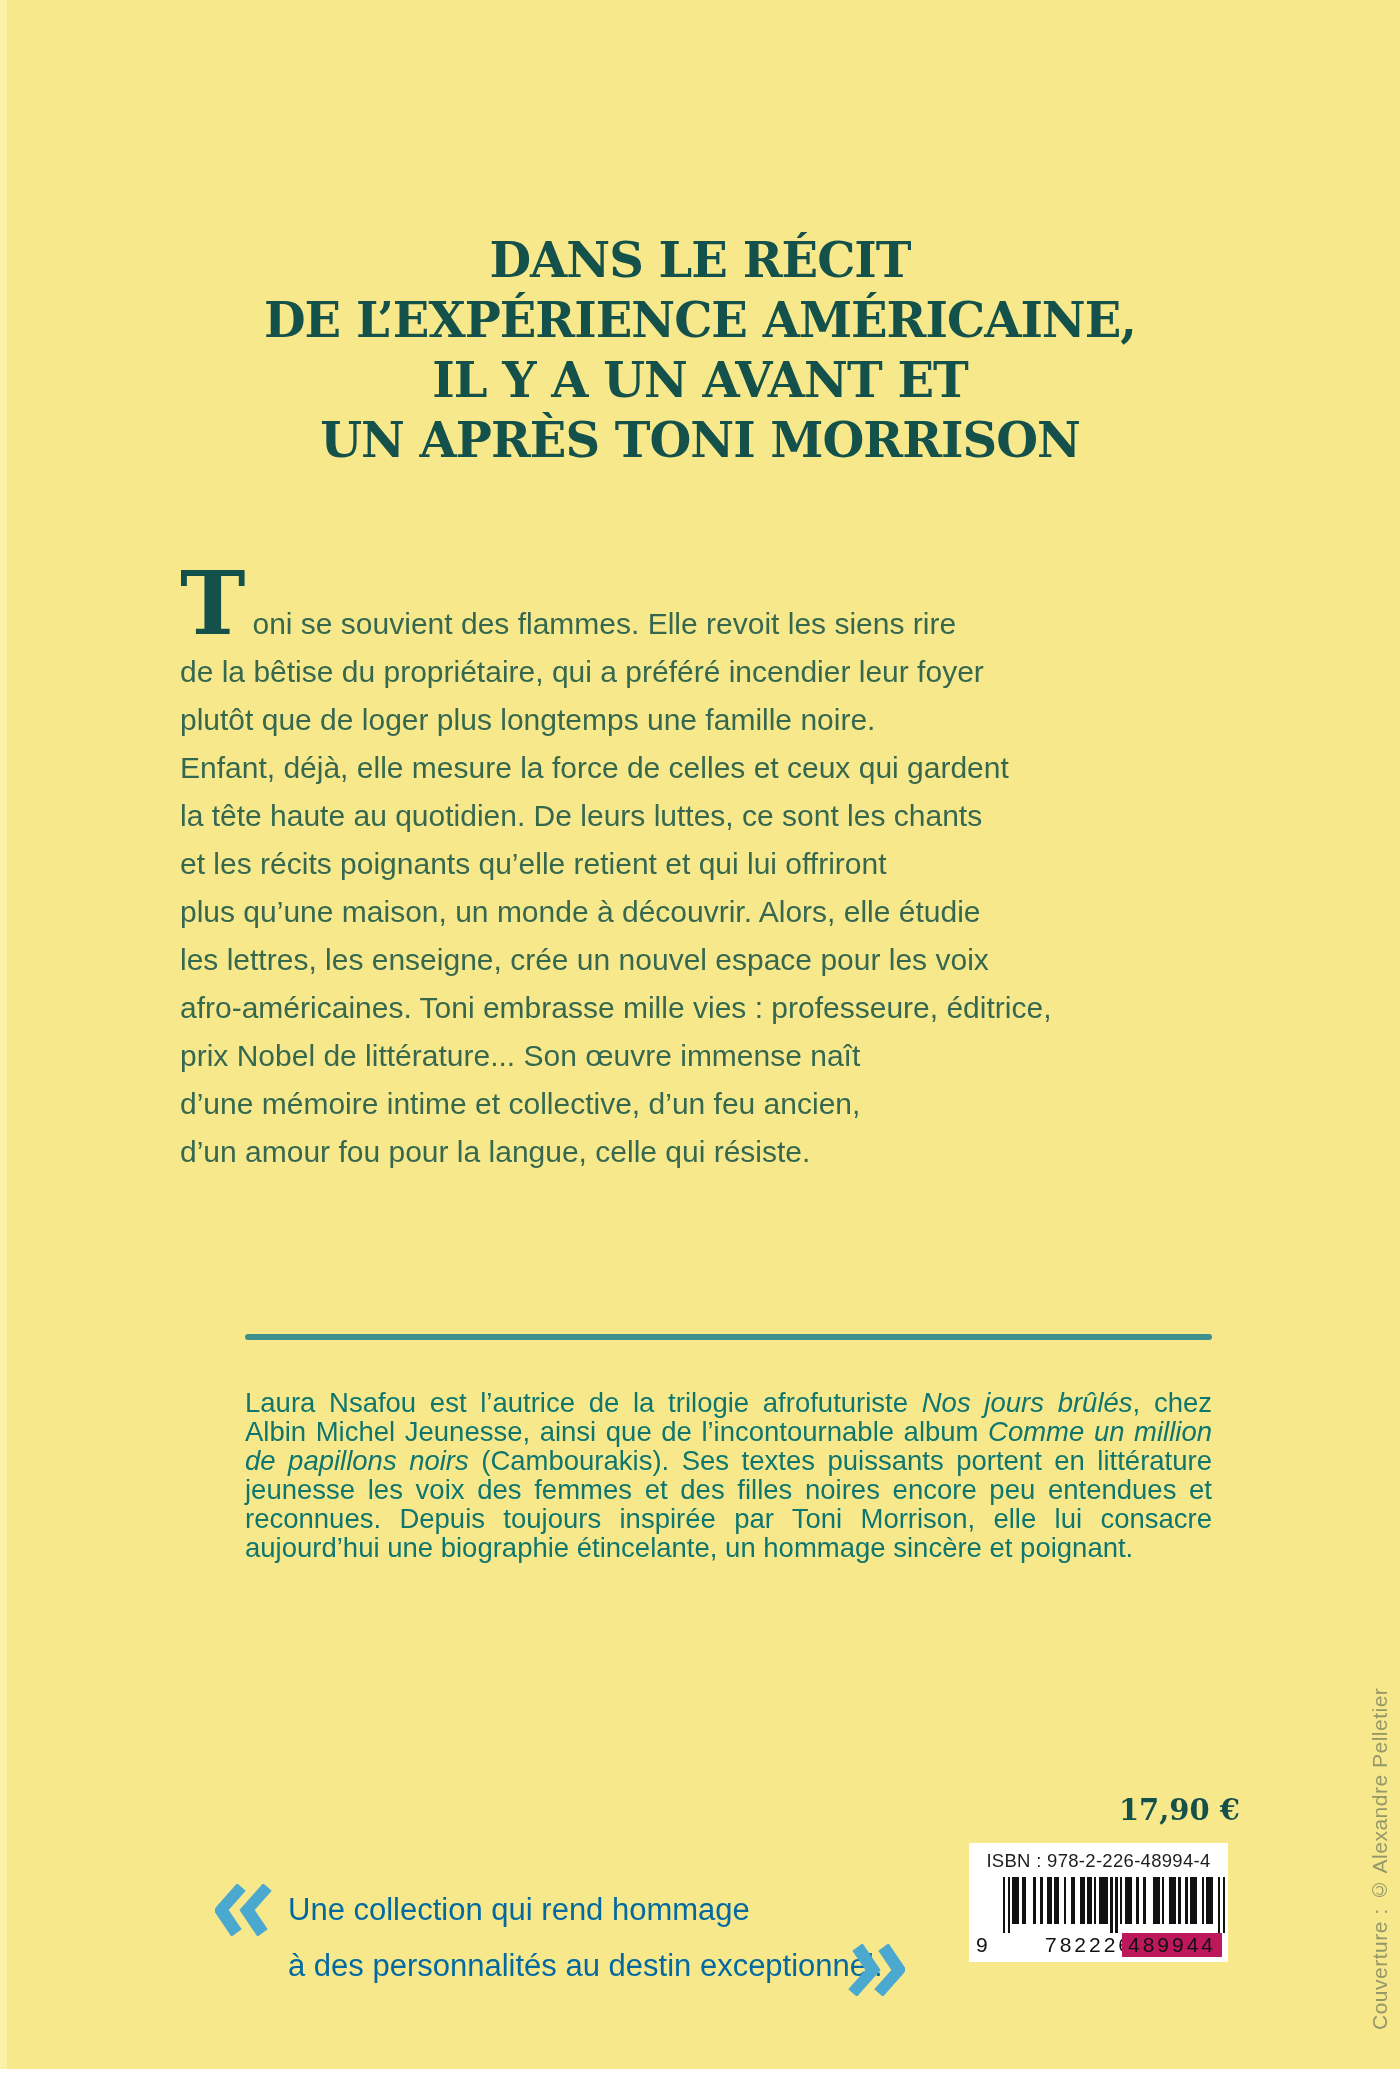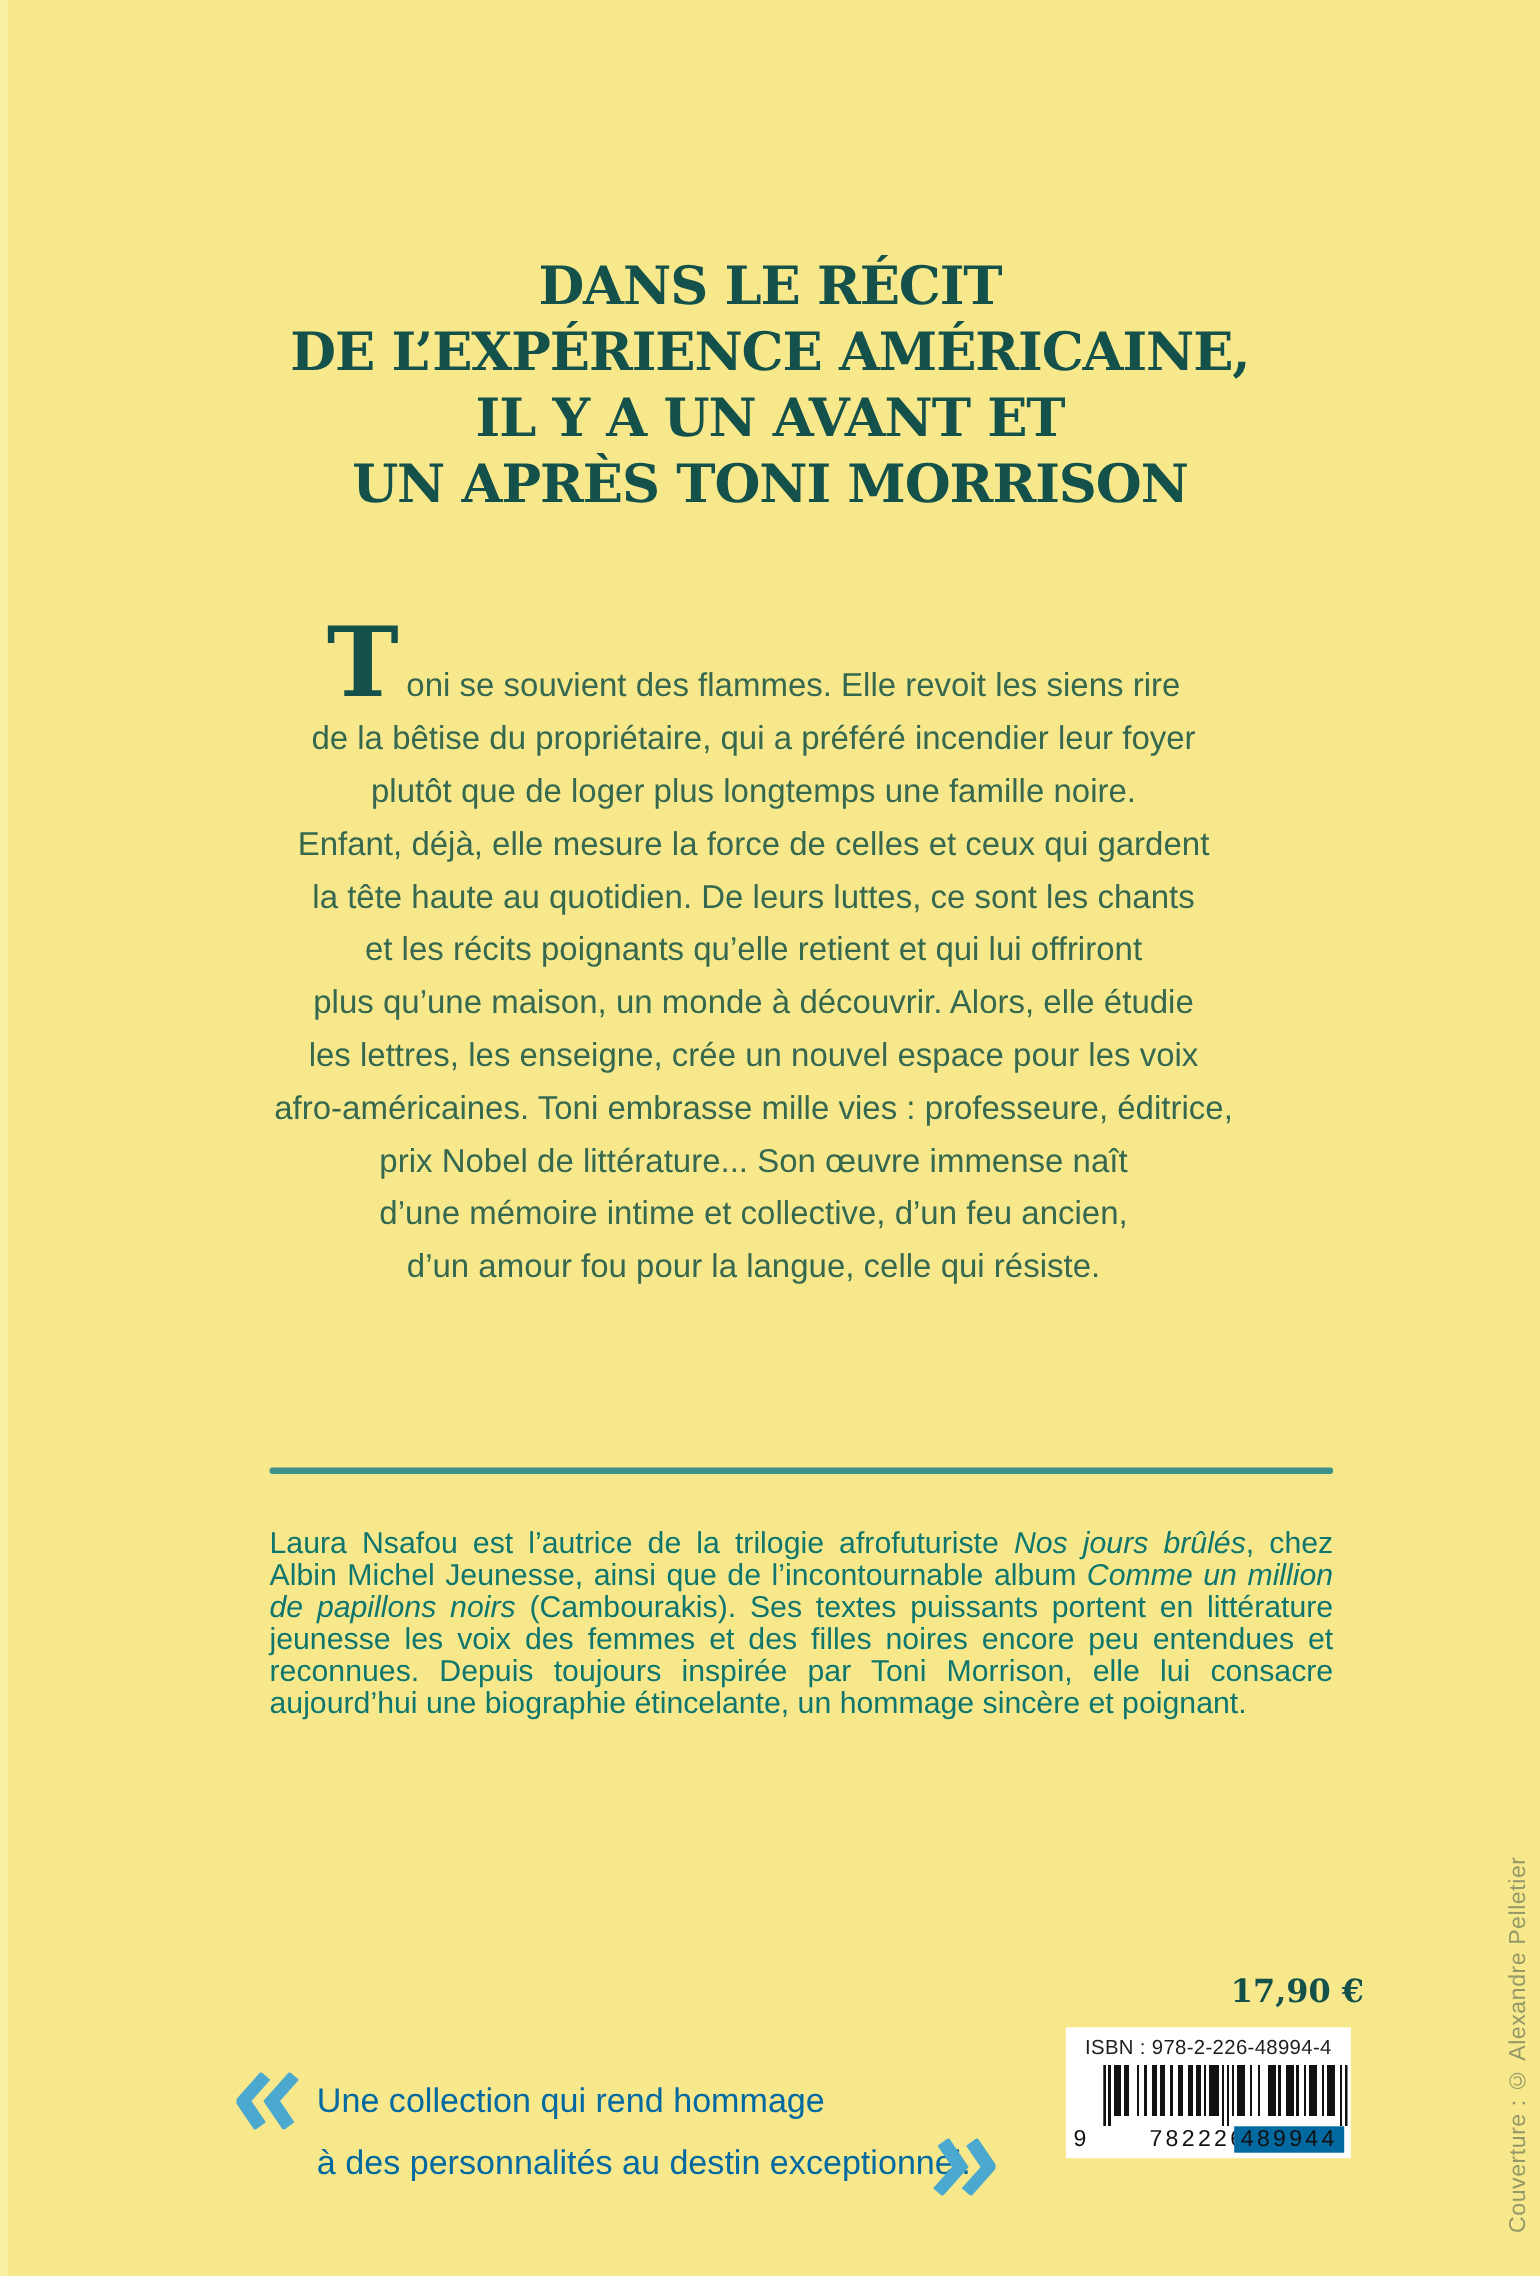--- a/index.html
+++ b/index.html
@@ -20,22 +20,22 @@
     text-align:center;
     font-family:"DejaVu Serif","Liberation Serif",serif;
     font-weight:bold;
     font-size:48px;line-height:60px;
     letter-spacing:-1px;
     color:#14514A;
     white-space:pre;
   }
   
   .body-par{
-    position:absolute;left:165px;top:600px;width:1040px;
-    text-align:center;
+    position:absolute;left:180px;top:600px;width:1040px;
+    text-align:left;
     font-size:30px;line-height:48px;
     color:#35684F;
     white-space:pre;
   }
   .dropcap{
     font-family:"DejaVu Serif","Liberation Serif",serif;
     font-weight:bold;
     font-size:88px;
     line-height:0;
     color:#14514A;
@@ -79,21 +79,21 @@
   }
   .barcode-svg{
     position:absolute;left:34px;top:34px;
   }
   .barcode-digits{
     position:absolute;left:0;bottom:5px;width:100%;height:24px;
     font-size:21px;color:#111;
   }
   .bd-9{position:absolute;left:7px;bottom:0;}
   .bd-g1{position:absolute;left:50px;bottom:0;width:100px;text-align:center;background:#fff;letter-spacing:3px;margin-left:20px;}
-  .bd-g2{position:absolute;left:153px;bottom:0;width:100px;text-align:center;background:#0369a1;letter-spacing:3px;}
+  .bd-g2{position:absolute;left:153px;bottom:0;width:100px;text-align:center;background:#be185d;letter-spacing:3px;}
   
   .quote{
     position:absolute;left:215px;top:1880px;width:760px;height:130px;
   }
   .quote-lines{
     position:absolute;left:73px;top:2px;
     font-size:31px;line-height:56px;
     color:#0369a1;
     white-space:pre;
   }

